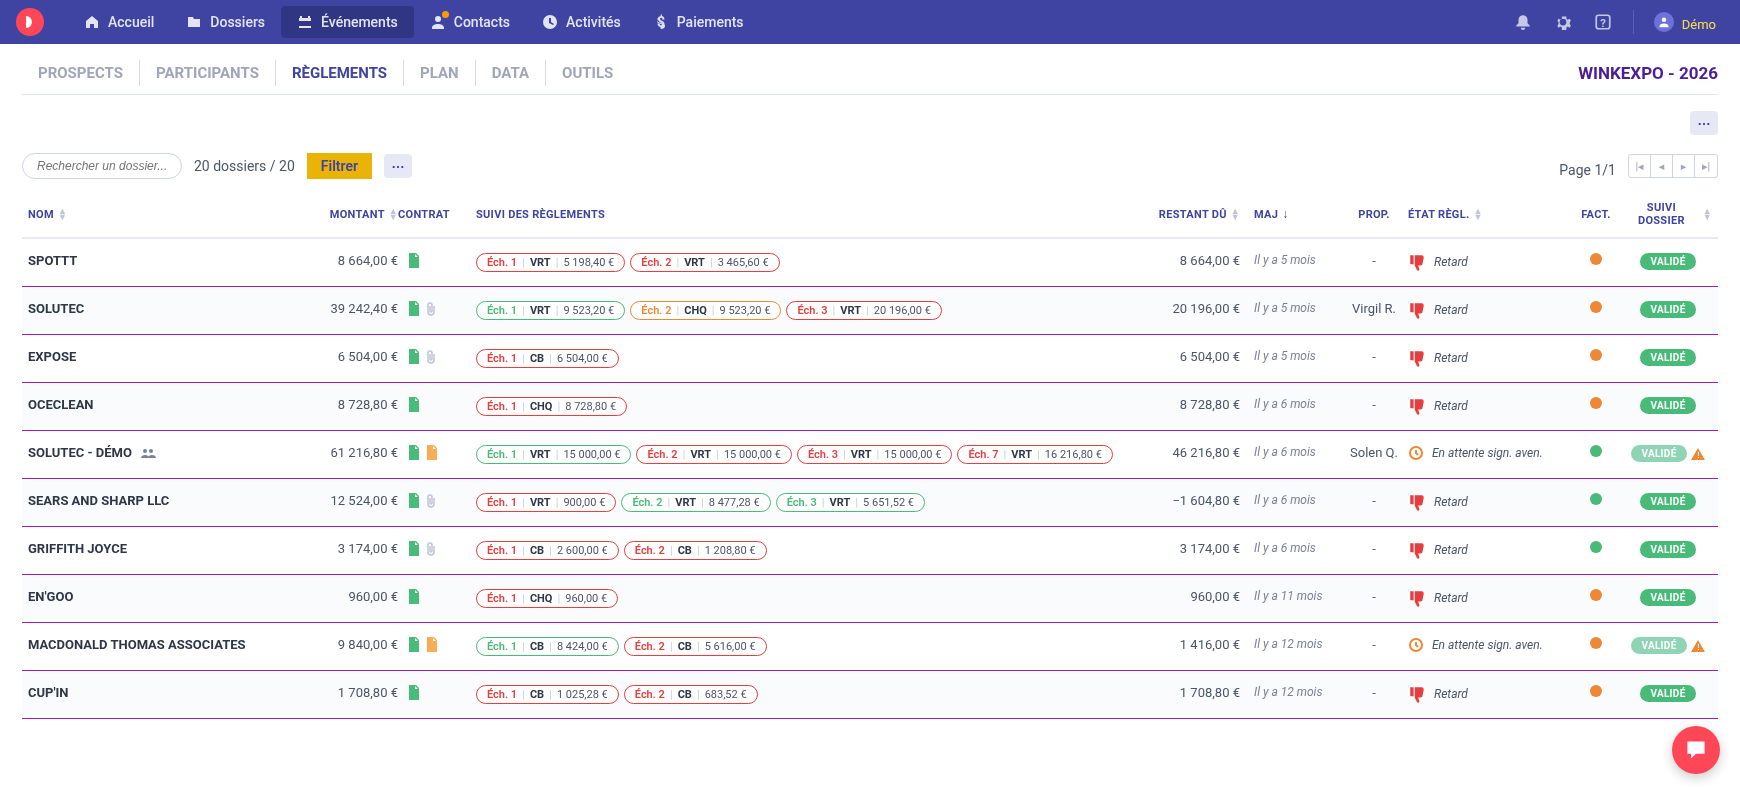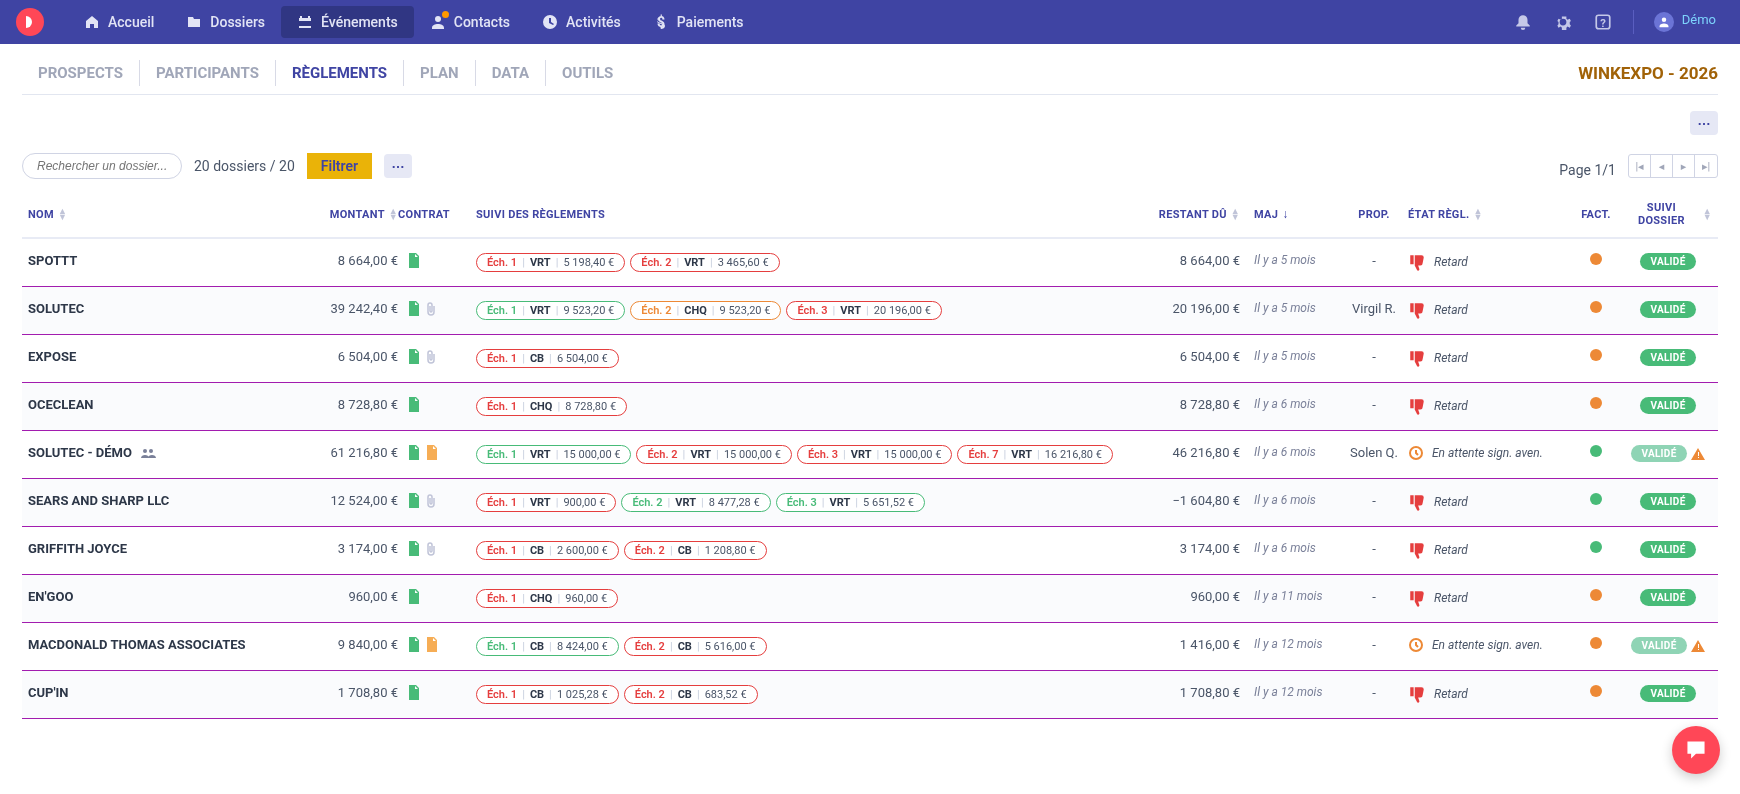--- a/index.html
+++ b/index.html
@@ -9,32 +9,32 @@
   .topnav{background:#3f44a3;height:44px;display:flex;align-items:center;padding:0 16px;gap:4px}
   .logo{width:28px;height:28px;border-radius:50%;background:#ff4757;display:flex;align-items:center;justify-content:center;margin-right:20px}
   .logo svg{fill:#fff}
   .nav-item{display:flex;align-items:center;gap:8px;color:#e2e4f5;padding:8px 16px;border-radius:4px;cursor:pointer;font-size:14px;font-weight:500}
   .nav-item.active{background:#303683}
   .nav-item .ico{width:16px;height:16px;fill:#e2e4f5}
   .nav-spacer{flex:1}
   .nav-icon{width:36px;height:36px;display:flex;align-items:center;justify-content:center;cursor:pointer}
   .nav-icon svg{width:18px;height:18px;fill:#c5c8e8}
   .nav-divider{width:1px;height:24px;background:#5a5ec0;margin:0 8px}
-  .user-menu{display:flex;align-items:flex-start;gap:8px;color:#7dd3fc;padding:0 8px;cursor:pointer}
+  .user-menu{display:flex;align-items:flex-end;gap:8px;color:#fde047;padding:0 8px;cursor:pointer}
   .user-menu .avatar{width:20px;height:20px;border-radius:50%;background:#6b74d6;display:flex;align-items:center;justify-content:center}
   .contact-dot{position:relative}
   .contact-dot::before{content:"";position:absolute;top:-3px;right:-3px;width:7px;height:7px;background:#ff9800;border-radius:50%}
   
   
   .subnav{display:flex;align-items:center;padding:16px 22px 8px;gap:0}
   .subtab{color:#a0a6b8;font-weight:700;font-size:15px;padding:4px 16px;cursor:pointer;border-right:1px solid #d8dae6}
   .subtab:last-of-type{border-right:none}
   .subtab.active{color:#3f44a3}
   .subnav .spacer{flex:1}
-  .event-title{font-weight:700;font-size:17px;color:#a16207}
+  .event-title{font-weight:700;font-size:17px;color:#4c1d95}
   .subnav-line{height:1px;background:#e2e6f0;margin:0 22px}
   
   
   .toolbar-row{display:flex;justify-content:flex-end;padding:16px 22px 0}
   .dots-btn{width:28px;height:24px;background:#e6e8f5;border-radius:4px;display:flex;align-items:center;justify-content:center;cursor:pointer;color:#3f44a3;font-weight:700}
   
   .filter-row{display:flex;align-items:center;padding:18px 22px 12px;gap:12px}
   .search-input{border:1px solid #d0d4e4;border-radius:16px;padding:5px 14px;width:160px;font-size:12px;font-style:italic;color:#a0a6b8;outline:none}
   .count-text{color:#4a5568;font-size:14px}
   .filter-btn{background:#eab308;border-radius:0;padding:5px 14px;color:#3f44a3;font-weight:600;cursor:pointer;font-size:14px}

